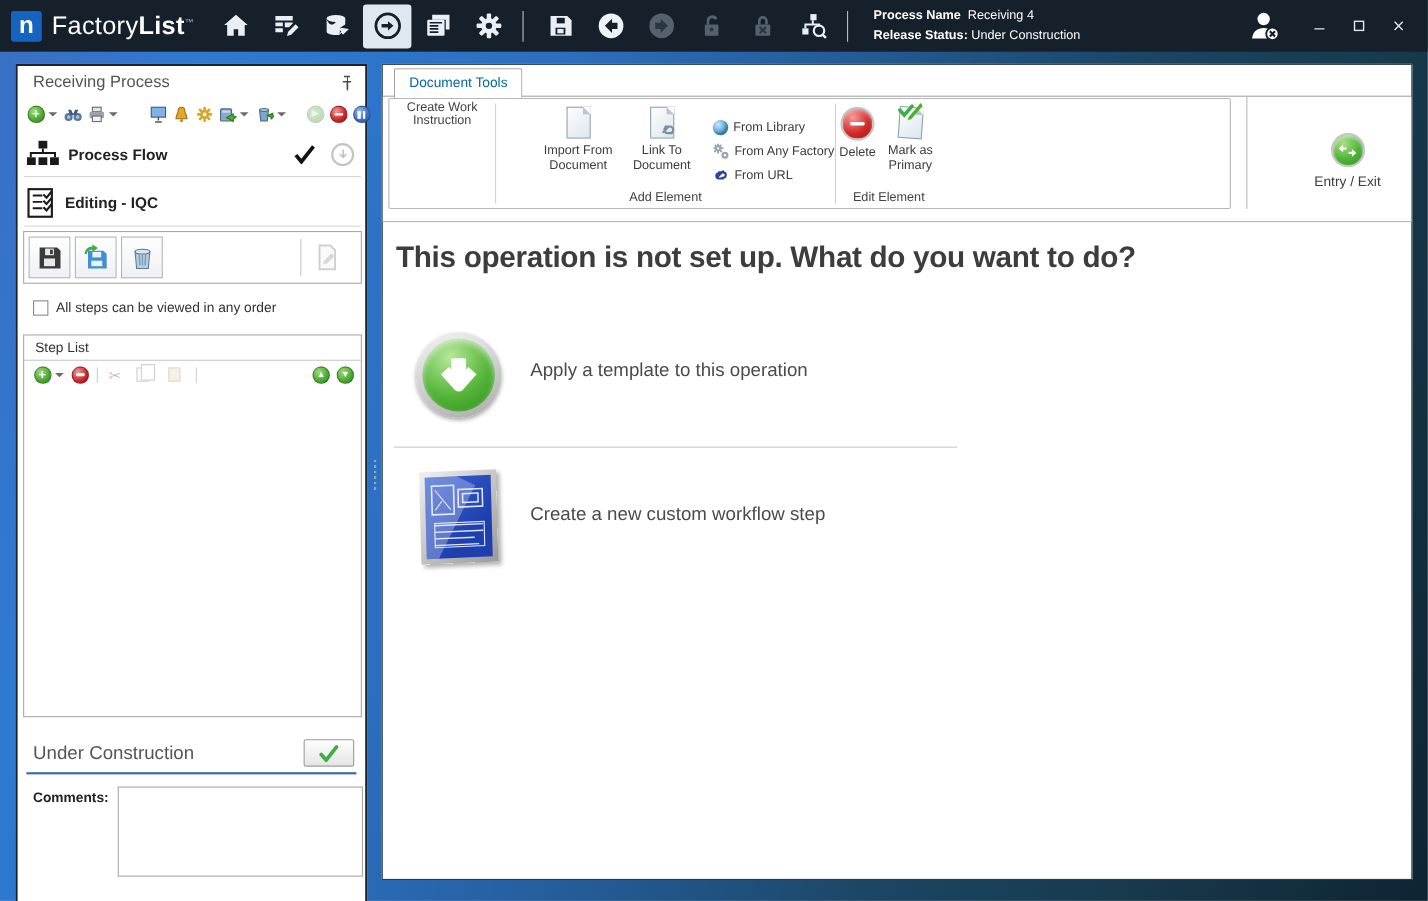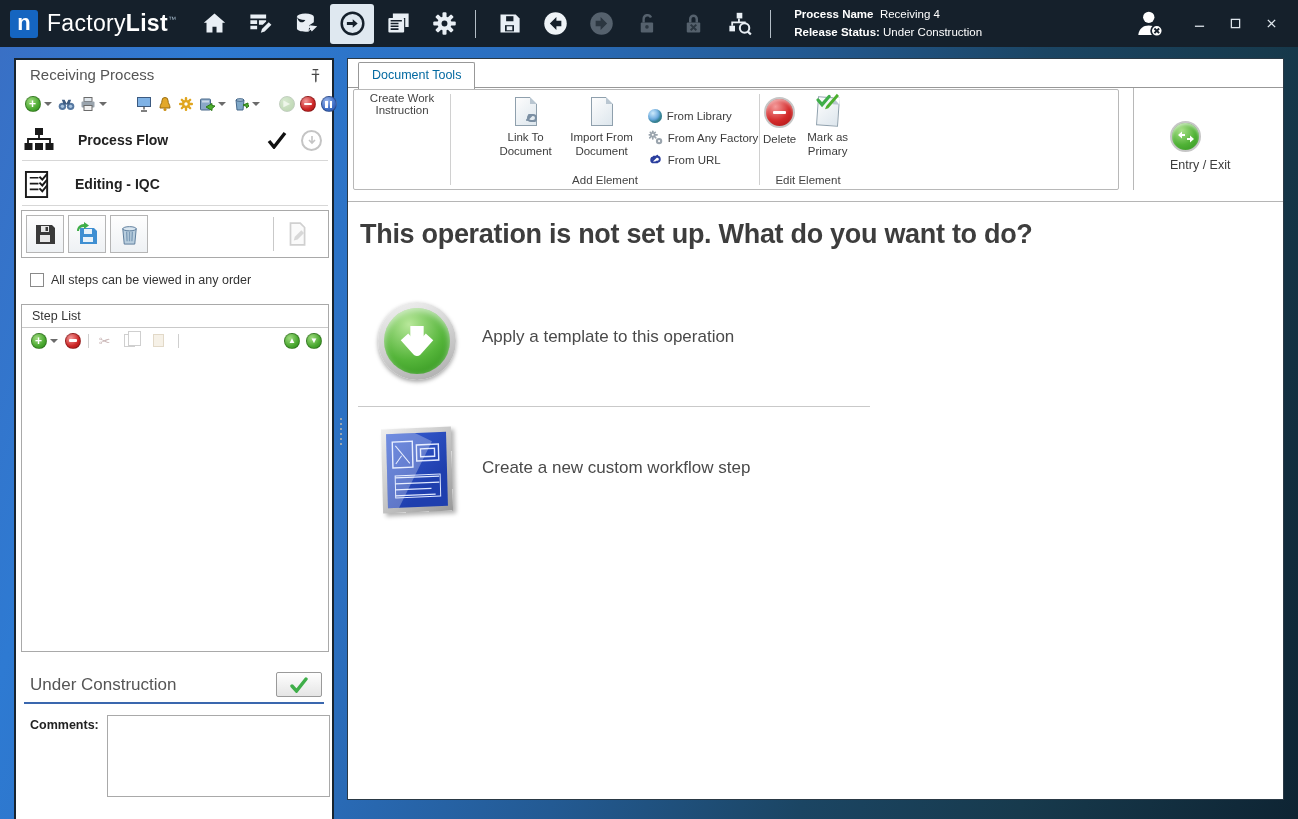--- a/index.html
+++ b/index.html
@@ -53,21 +53,21 @@
   .c-red { background:radial-gradient(circle at 35% 30%, #f29a9a, #cc2525 60%, #a31414); }
   .c-blue { background:radial-gradient(circle at 35% 30%, #9db8ee, #3d6cc4 60%, #2a4f9e); }
   .c-glyph { font-size:12px; line-height:1; transform:translateY(-0.5px); }
   .c-glyph.sm { font-size:8px; }
   .pausebars { display:flex; gap:2px; }
   .pausebars i { width:2.5px; height:7px; background:#fff; display:block; }
 
   .lp-row { position:absolute; left:8px; display:flex; align-items:center; }
   .row-flow { top:62px; width:302px; height:36px; }
   .row-edit { top:106px; width:302px; height:36px; }
-  .lp-row .lbl { font-size:14px; font-weight:bold; color:#222; margin-left:24px; }
+  .lp-row .lbl { font-size:14px; font-weight:bold; color:#222; margin-left:8px; }
   .lp-div { position:absolute; left:6px; width:306px; height:1px; background:#d7d7d7; }
   .dncircle { width:21px; height:21px; border-radius:50%; border:2px solid #c4c4c4; display:flex; align-items:center; justify-content:center; }
 
   .toolbox { position:absolute; left:5px; top:150px; width:308px; height:48px; border:1px solid #a9a9a9; display:flex; align-items:center; padding:0 4px; }
   .toolbtn { width:38px; height:38px; border:1px solid #b5b5b5; background:linear-gradient(#fefefe,#eef1f4); display:flex; align-items:center; justify-content:center; margin-right:4px; }
   .toolsep { width:1px; height:34px; background:#c9c9c9; margin-left:auto; margin-right:10px; }
 
   .chkrow { position:absolute; left:14px; top:213px; display:flex; align-items:center; }
   .chkbox { width:14px; height:14px; border:1px solid #8a8a8a; background:#fff; }
   .chkrow label { font-size:12.5px; color:#333; margin-left:7px; }
@@ -105,21 +105,21 @@
   .rlbl { font-size:11.5px; color:#3c3c3c; text-align:center; line-height:1.2; margin-top:5px; max-width:70px; }
   .rglabel { font-size:11.5px; color:#444; text-align:center; padding:2px 0 3px; }
   .gcirc { width:31px; height:31px; border-radius:50%; border:2px solid #c6c6c6; background:radial-gradient(circle at 35% 28%, #a9e089, #50b236 55%, #2f921f); display:flex; align-items:center; justify-content:center; box-shadow:inset 0 2px 3px rgba(255,255,255,.55); }
   .rcirc { width:31px; height:31px; border-radius:50%; border:2px solid #c6c6c6; background:radial-gradient(circle at 35% 28%, #f49b9b, #d32a2a 55%, #a61212); display:flex; align-items:center; justify-content:center; box-shadow:inset 0 2px 3px rgba(255,255,255,.45); }
   .minus { width:13px; height:3.5px; background:#fff; border-radius:1px; }
   .page { width:22px; height:29px; background:linear-gradient(135deg,#fdfdfd,#dde6ed); border:1px solid #8fa0ad; position:relative; }
   .page:before { content:""; position:absolute; right:-1px; top:-1px; border-style:solid; border-width:0 7px 7px 0; border-color:transparent #fff #b9c6d1 transparent; }
   .smallstack { display:flex; flex-direction:column; justify-content:flex-start; padding-top:9px; gap:3px; margin-left:8px; }
   .rsmall { display:flex; align-items:center; gap:5px; font-size:11.5px; color:#3c3c3c; height:19px; }
   .globe { width:14px; height:14px; border-radius:50%; background:radial-gradient(circle at 35% 30%, #cdeafb, #4e97d6 60%, #2f6fae); box-shadow:inset -2px -2px 2px rgba(34,110,60,.45); }
-  .entryexit { position:absolute; left:822px; top:33px; width:110px; display:flex; flex-direction:column; align-items:flex-start; }
+  .entryexit { position:absolute; left:822px; top:33px; width:110px; display:flex; flex-direction:column; align-items:center; }
   .entryexit .rlbl { font-size:12.5px; margin-top:6px; max-width:none; }
 
   
   .content-head { position:absolute; left:12px; top:160px; font-size:27px; font-weight:bold; color:#3d3d3d; letter-spacing:-.3px; }
   .opt1-icon { position:absolute; left:30px; top:243px; width:78px; height:78px; border-radius:50%; background:linear-gradient(160deg,#f4f4f4,#ababab); box-shadow:0 2px 4px rgba(0,0,0,.35); display:flex; align-items:center; justify-content:center; }
   .opt1-inner { width:66px; height:66px; border-radius:50%; background:radial-gradient(circle at 38% 25%, #b8e89a, #55b53a 55%, #2a8c18); display:flex; align-items:center; justify-content:center; box-shadow:inset 0 3px 6px rgba(255,255,255,.6); }
   .opt-label { position:absolute; font-size:17px; color:#4a4a4a; }
   .lab1 { left:134px; top:268px; }
   .lab2 { left:134px; top:399px; }
   .opt-div { position:absolute; left:10px; top:347px; width:512px; height:1px; background:#c9c9c9; }
@@ -541,30 +541,30 @@
       <div class="rgroup g1">
         <div class="rglabel">Create Work Instruction</div>
       </div>
 
       <div class="rsep"></div>
 
       <div class="rgroup g2">
         <div class="rbtns">
           <div style="width:36px"></div>
           <div class="rbtn">
+            <span class="page"></span>
+            <span class="rlbl">Import From Document</span>
+          </div>
+          <div class="rbtn">
             <span class="page">
                 <svg viewBox="0 0 20 20" width="20" height="20" style="position:absolute;right:-6px;bottom:-3px">
                   <path d="M5 12l5-5M7 7h4a3 3 0 010 6h-1M13 13H9a3 3 0 010-6h1" stroke="#7b8fa3" stroke-width="2" fill="none" stroke-linecap="round"></path>
                 </svg>
               </span>
             <span class="rlbl">Link To Document</span>
-          </div>
-          <div class="rbtn">
-            <span class="page"></span>
-            <span class="rlbl">Import From Document</span>
           </div>
           <div class="smallstack">
             <div class="rsmall">
               <span class="globe"></span>
               <span>From Library</span>
             </div>
             <div class="rsmall">
               <span>
                   <svg viewBox="0 0 16 16" width="15" height="15" fill="#9aa4ad">
                     <rect x="4.2" y="0.5" width="1.8" height="10" rx=".8"></rect>

